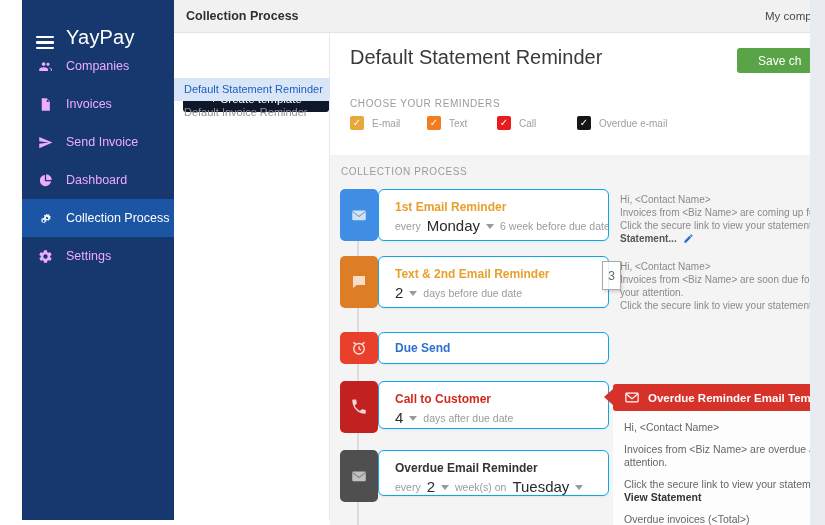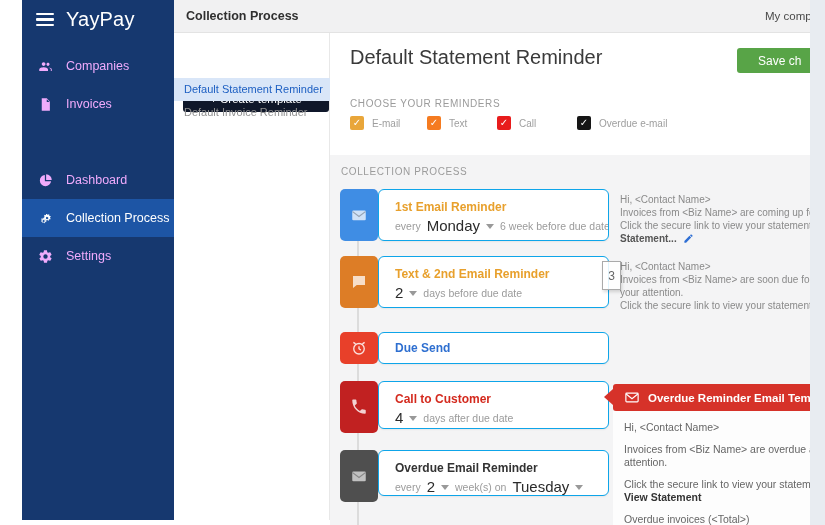--- a/index.html
+++ b/index.html
@@ -3,21 +3,21 @@
 <meta charset="utf-8">
 <style>
   * { margin:0; padding:0; box-sizing:border-box; }
   html,body { width:825px; height:525px; overflow:hidden; background:#fff;
               font-family:"Liberation Sans", sans-serif; }
   #screen { position:relative; width:825px; height:525px; background:#fff; overflow:hidden; }
   .abs { position:absolute; }
 
   
   #sidebar { left:22px; top:0; width:152px; height:520px; background:#16386f; z-index:5; }
-  #logo-row { position:absolute; left:14px; top:8px; display:flex; align-items:center; gap:12px; }
+  #logo-row { position:absolute; left:14px; top:26px; display:flex; align-items:flex-end; gap:12px; }
   #hamburger { width:18px; display:flex; flex-direction:column; gap:3px; cursor:pointer; }
   #hamburger span { display:block; height:2.5px; background:#fff; border-radius:1px; }
   #logo-text { color:#fff; font-size:20px; letter-spacing:.2px; }
   .nav-item { position:absolute; left:0; width:152px; height:38px; display:flex; align-items:center;
               gap:13px; padding-left:16px; color:#f0abfc; font-size:12.5px; cursor:pointer; }
   .nav-item svg { width:15px; height:15px; fill:currentColor; flex:0 0 auto; }
   .nav-item.active { background:#1d55a5; color:#fff; }
 
   
   #topbar { left:174px; top:0; width:636px; height:33px; background:#f1f1f2;
@@ -114,20 +114,26 @@
           <path d="M9 11c1.7 0 3-1.3 3-3S10.7 5 9 5 6 6.3 6 8s1.3 3 3 3zm7 0c1.4 0 2.5-1.1 2.5-2.5S17.4 6 16 6s-2.5 1.1-2.5 2.5S14.6 11 16 11zM9 13c-2.3 0-7 1.2-7 3.5V19h14v-2.5C16 14.2 11.3 13 9 13zm7 .6c1.9.4 4.5 1.3 4.5 2.9V19H22v-2.5c0-1.9-2.7-2.7-6-2.9z"></path>
         </svg>
       <span>Companies</span>
     </div>
     <div class="nav-item" style="top:85px">
       <svg viewBox="0 0 24 24">
           <path d="M6 2h8l5 5v15H6V2zm8 1.5V8h4.5L14 3.5zM8.5 12h7v1.5h-7V12zm0 3.5h7V17h-7v-1.5z"></path>
         </svg>
       <span>Invoices</span>
     </div>
+    <div class="nav-item" style="top:123px">
+      <svg viewBox="0 0 24 24">
+          <path d="M2 21l21-9L2 3v7l15 2-15 2v7z"></path>
+        </svg>
+      <span>Send Invoice</span>
+    </div>
     <div class="nav-item" style="top:161px">
       <svg viewBox="0 0 24 24">
           <path d="M11 3.1A9 9 0 1 0 20.9 13H11V3.1z"></path>
           <path d="M13 2a9 9 0 0 1 9 9h-9V2z"></path>
         </svg>
       <span>Dashboard</span>
     </div>
     <div class="nav-item active" style="top:199px">
       <svg viewBox="0 0 24 24">
           <path d="M8.8 9.7l1.2-.2.4-1.1-.7-1 1-1.3 1.1.6 1-.6.1-1.3 1.6-.2.5 1.2 1.1.2.8-.9 1.4.8-.4 1.2.7.9 1.3-.1.5 1.5-1.1.6-.1 1.2 1 .8-.8 1.4-1.2-.4-.9.7.1 1.3-1.5.4-.6-1.1-1.2-.1-.7 1.1-1.5-.6.3-1.3-.9-.8-1.3.3-.6-1.5 1.1-.7V11l-1-.8.4-.5zm5.7 3.5a1.9 1.9 0 1 0 .2-3.8 1.9 1.9 0 0 0-.2 3.8z"></path>

